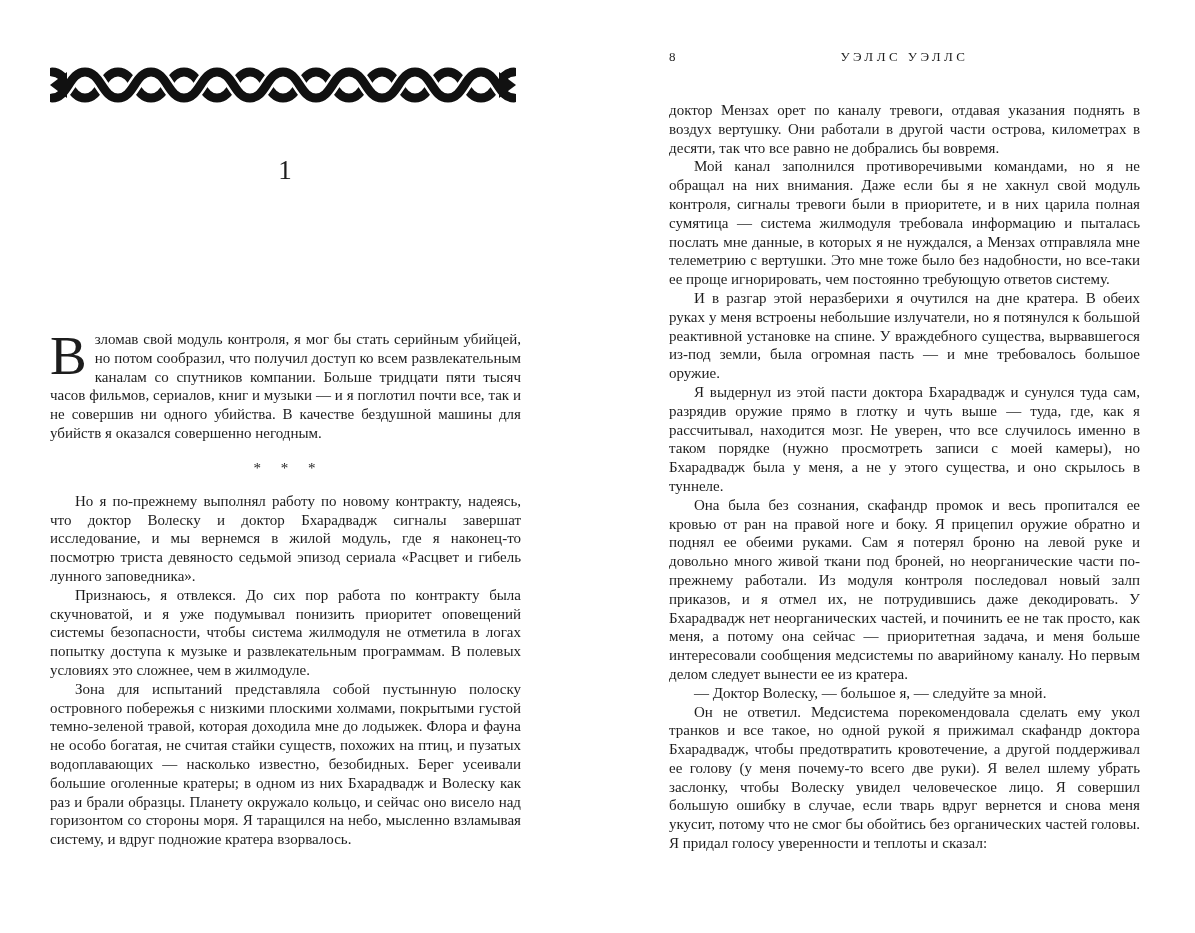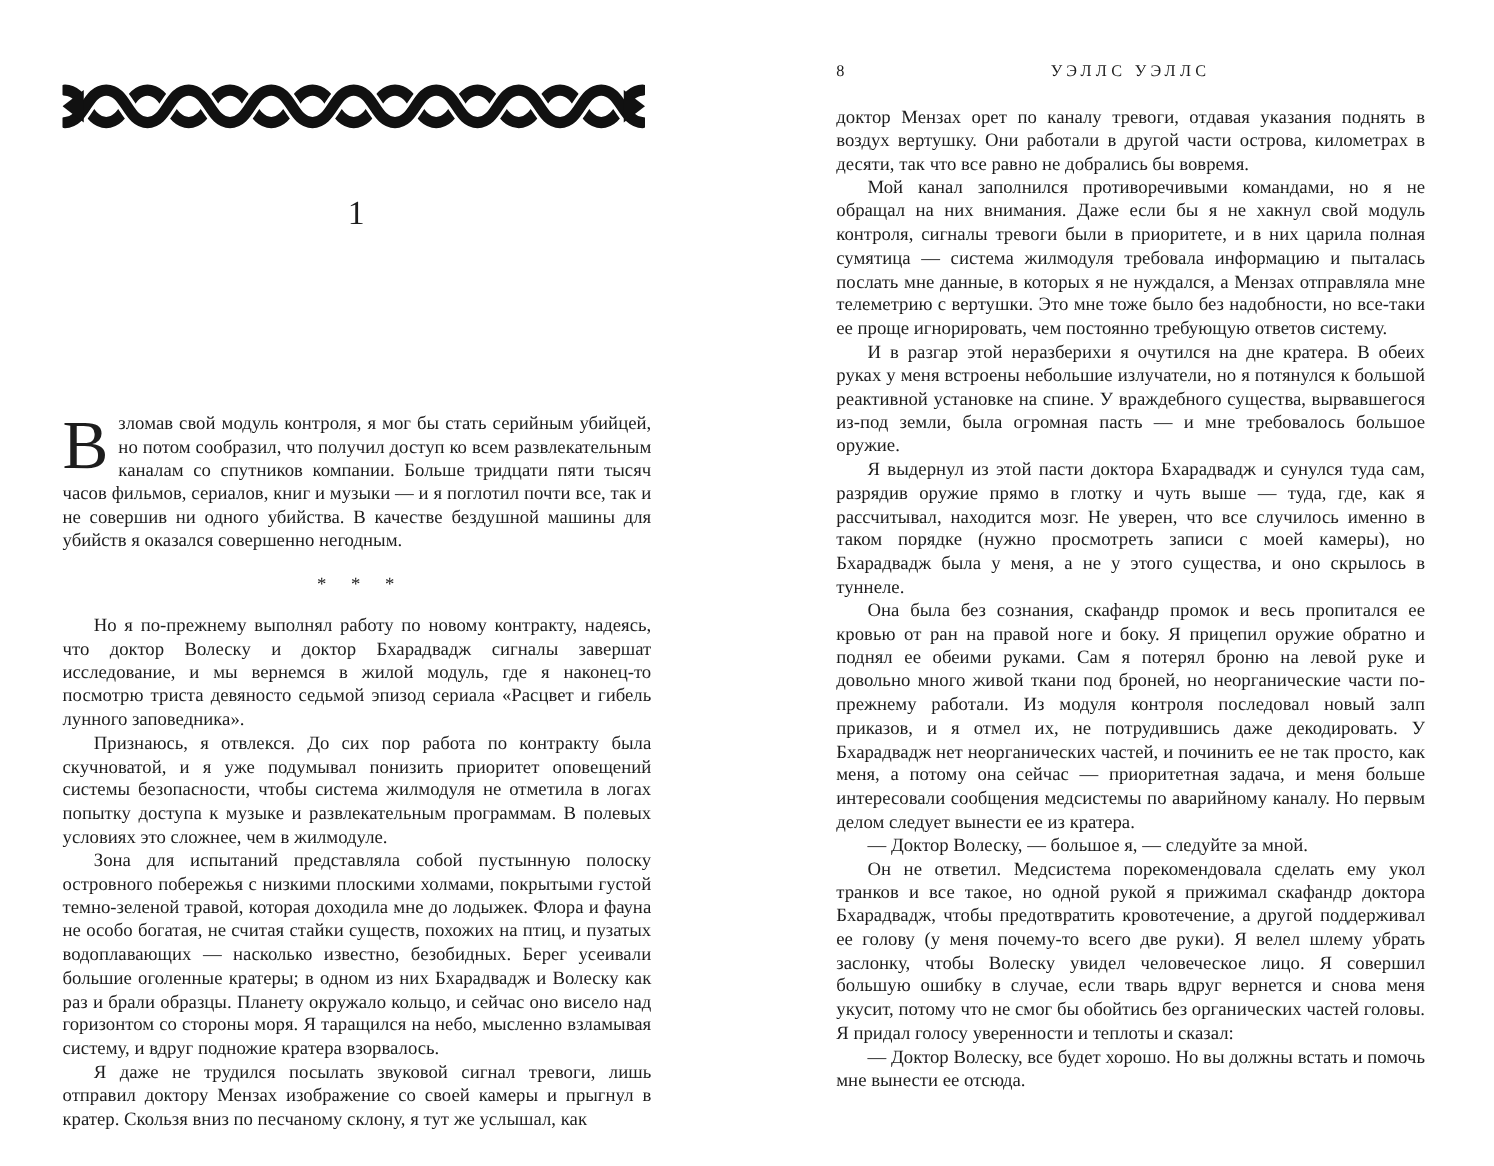--- a/index.html
+++ b/index.html
@@ -73,21 +73,21 @@
   }
   .head-title {
     letter-spacing: 3.5px;
   }
   .folio {
     position: absolute;
     left: 0;
     top: 0;
     letter-spacing: 0;
   }
-  .body-text { margin-top: 20px; }
+  .body-text { margin-top: 36px; }
 </style>
 </head>
 <body>
 
 <div class="spread">
 
   <section class="page left-col">
 
     <svg class="ornament" viewBox="0 0 466 50" aria-hidden="true">
       <g fill="none" stroke-linecap="round">
@@ -102,40 +102,38 @@
     <h1 class="chapter-number">1</h1>
 
     <p class="body-par opening-par"><span class="dropcap">В</span><span>зломав свой модуль контроля, я мог бы стать серийным убийцей, но потом сообразил, что получил доступ ко всем развлекательным каналам со спутников компании. Больше тридцати пяти тысяч часов фильмов, сериалов, книг и музыки — и я поглотил почти все, так и не совершив ни одного убийства. В качестве бездушной машины для убийств я оказался совершенно негодным.</span></p>
 
     <div class="separator">* * *</div>
 
     <div class="paragraphs">
         <p class="body-par indent">Но я по-прежнему выполнял работу по новому контракту, надеясь, что доктор Волеску и доктор Бхарадвадж сигналы завершат исследование, и мы вернемся в жилой модуль, где я наконец-то посмотрю триста девяносто седьмой эпизод сериала «Расцвет и гибель лунного заповедника».</p>
         <p class="body-par indent">Признаюсь, я отвлекся. До сих пор работа по контракту была скучноватой, и я уже подумывал понизить приоритет оповещений системы безопасности, чтобы система жилмодуля не отметила в логах попытку доступа к музыке и развлекательным программам. В полевых условиях это сложнее, чем в жилмодуле.</p>
         <p class="body-par indent">Зона для испытаний представляла собой пустынную полоску островного побережья с низкими плоскими холмами, покрытыми густой темно-зеленой травой, которая доходила мне до лодыжек. Флора и фауна не особо богатая, не считая стайки существ, похожих на птиц, и пузатых водоплавающих — насколько известно, безобидных. Берег усеивали большие оголенные кратеры; в одном из них Бхарадвадж и Волеску как раз и брали образцы. Планету окружало кольцо, и сейчас оно висело над горизонтом со стороны моря. Я таращился на небо, мысленно взламывая систему, и вдруг подножие кратера взорвалось.</p>
-        <p class="body-par indent">Я даже не трудился посылать звуковой сигнал тревоги, лишь отправил доктору Мензах изображение со своей камеры и прыгнул в кратер. Скользя вниз по песчаному склону, я тут же услышал, как</p>
       </div>
 
   </section>
 
   <section class="page right-col">
 
     <header class="running-head">
       <span class="folio">8</span>
       <span class="head-title">УЭЛЛС УЭЛЛС</span>
     </header>
 
     <div class="body-text">
       <p class="body-par no-indent">доктор Мензах орет по каналу тревоги, отдавая указания поднять в воздух вертушку. Они работали в другой части острова, километрах в десяти, так что все равно не добрались бы вовремя.</p>
       <div class="paragraphs">
           <p class="body-par indent">Мой канал заполнился противоречивыми командами, но я не обращал на них внимания. Даже если бы я не хакнул свой модуль контроля, сигналы тревоги были в приоритете, и в них царила полная сумятица — система жилмодуля требовала информацию и пыталась послать мне данные, в которых я не нуждался, а Мензах отправляла мне телеметрию с вертушки. Это мне тоже было без надобности, но все-таки ее проще игнорировать, чем постоянно требующую ответов систему.</p>
           <p class="body-par indent">И в разгар этой неразберихи я очутился на дне кратера. В обеих руках у меня встроены небольшие излучатели, но я потянулся к большой реактивной установке на спине. У враждебного существа, вырвавшегося из-под земли, была огромная пасть — и мне требовалось большое оружие.</p>
           <p class="body-par indent">Я выдернул из этой пасти доктора Бхарадвадж и сунулся туда сам, разрядив оружие прямо в глотку и чуть выше — туда, где, как я рассчитывал, находится мозг. Не уверен, что все случилось именно в таком порядке (нужно просмотреть записи с моей камеры), но Бхарадвадж была у меня, а не у этого существа, и оно скрылось в туннеле.</p>
           <p class="body-par indent">Она была без сознания, скафандр промок и весь пропитался ее кровью от ран на правой ноге и боку. Я прицепил оружие обратно и поднял ее обеими руками. Сам я потерял броню на левой руке и довольно много живой ткани под броней, но неорганические части по-прежнему работали. Из модуля контроля последовал новый залп приказов, и я отмел их, не потрудившись даже декодировать. У Бхарадвадж нет неорганических частей, и починить ее не так просто, как меня, а потому она сейчас — приоритетная задача, и меня больше интересовали сообщения медсистемы по аварийному каналу. Но первым делом следует вынести ее из кратера.</p>
           <p class="body-par indent">— Доктор Волеску, — большое я, — следуйте за мной.</p>
           <p class="body-par indent">Он не ответил. Медсистема порекомендовала сделать ему укол транков и все такое, но одной рукой я прижимал скафандр доктора Бхарадвадж, чтобы предотвратить кровотечение, а другой поддерживал ее голову (у меня почему-то всего две руки). Я велел шлему убрать заслонку, чтобы Волеску увидел человеческое лицо. Я совершил большую ошибку в случае, если тварь вдруг вернется и снова меня укусит, потому что не смог бы обойтись без органических частей головы. Я придал голосу уверенности и теплоты и сказал:</p>
-          <p class="body-par indent">— Доктор Волеску, все будет хорошо. Но вы должны встать и помочь мне вынести ее отсюда.</p>
         </div>
     </div>
 
   </section>
 
 </div>
 
 </body></html>

